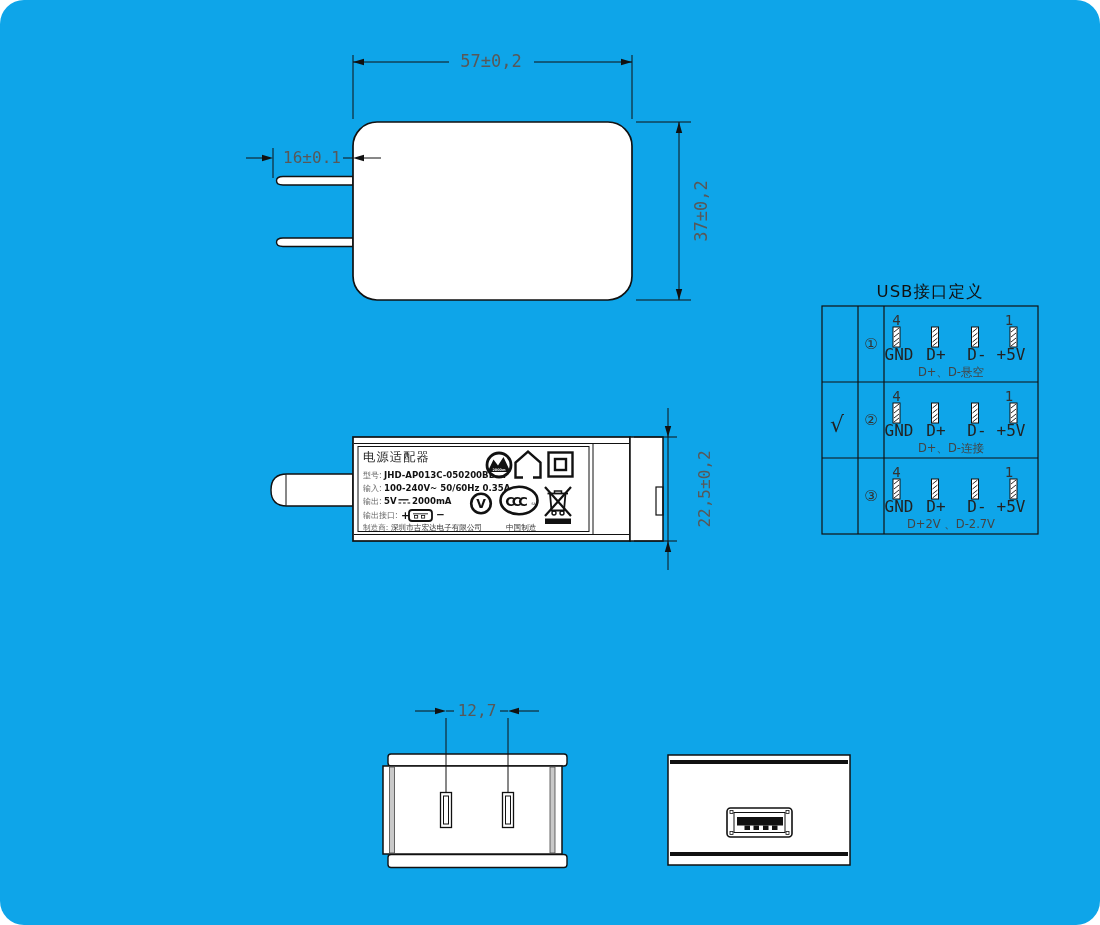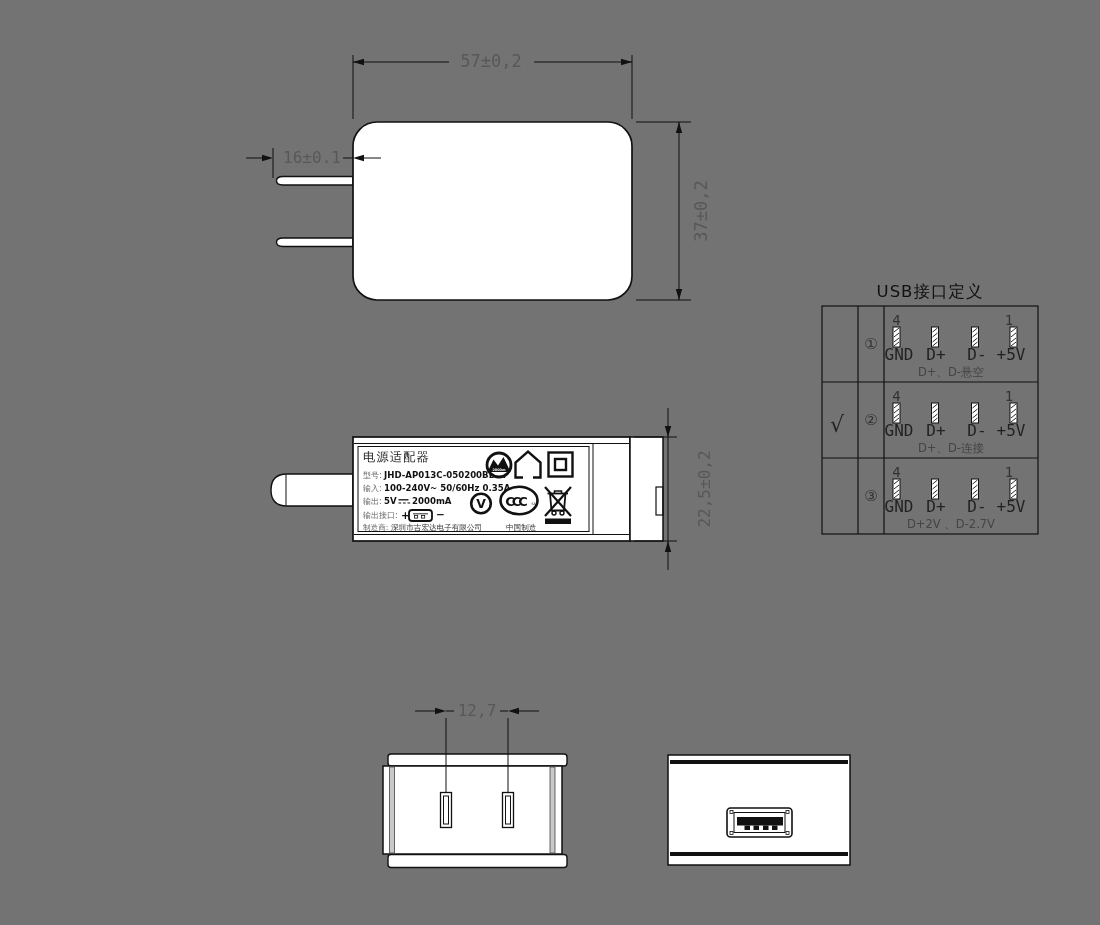--- a/index.html
+++ b/index.html
@@ -1,17 +1,17 @@
 <!DOCTYPE html>
 <html><head>
 <meta charset="utf-8">
 <style>
   html,body{margin:0;padding:0;background:#fff;}
-  .canvas{position:relative;width:1100px;height:925px;background:#737373;overflow:hidden;
-          font-family:"DejaVu Sans",sans-serif;}
+  .canvas{position:relative;width:1100px;height:925px;background:#0ea5e9;overflow:hidden;
+          font-family:"DejaVu Sans",sans-serif;border-radius:24px;}
   svg{position:absolute;left:0;top:0;}
   .dim-text{font-family:"DejaVu Sans Mono",monospace;fill:#585858;}
   .pin-label{font-family:"DejaVu Sans Mono",monospace;fill:#222;}
   .pin-num{font-family:"DejaVu Sans Mono",monospace;fill:#333;}
   .note-text{fill:#444;font-weight:500;}
   .lbl-key{fill:#666;}
   .lbl-val{fill:#111;font-weight:bold;}
   .lbl-small{fill:#333;}
   .outline{fill:#fff;stroke:#111;}
   .thin{stroke:#111;fill:none;}

